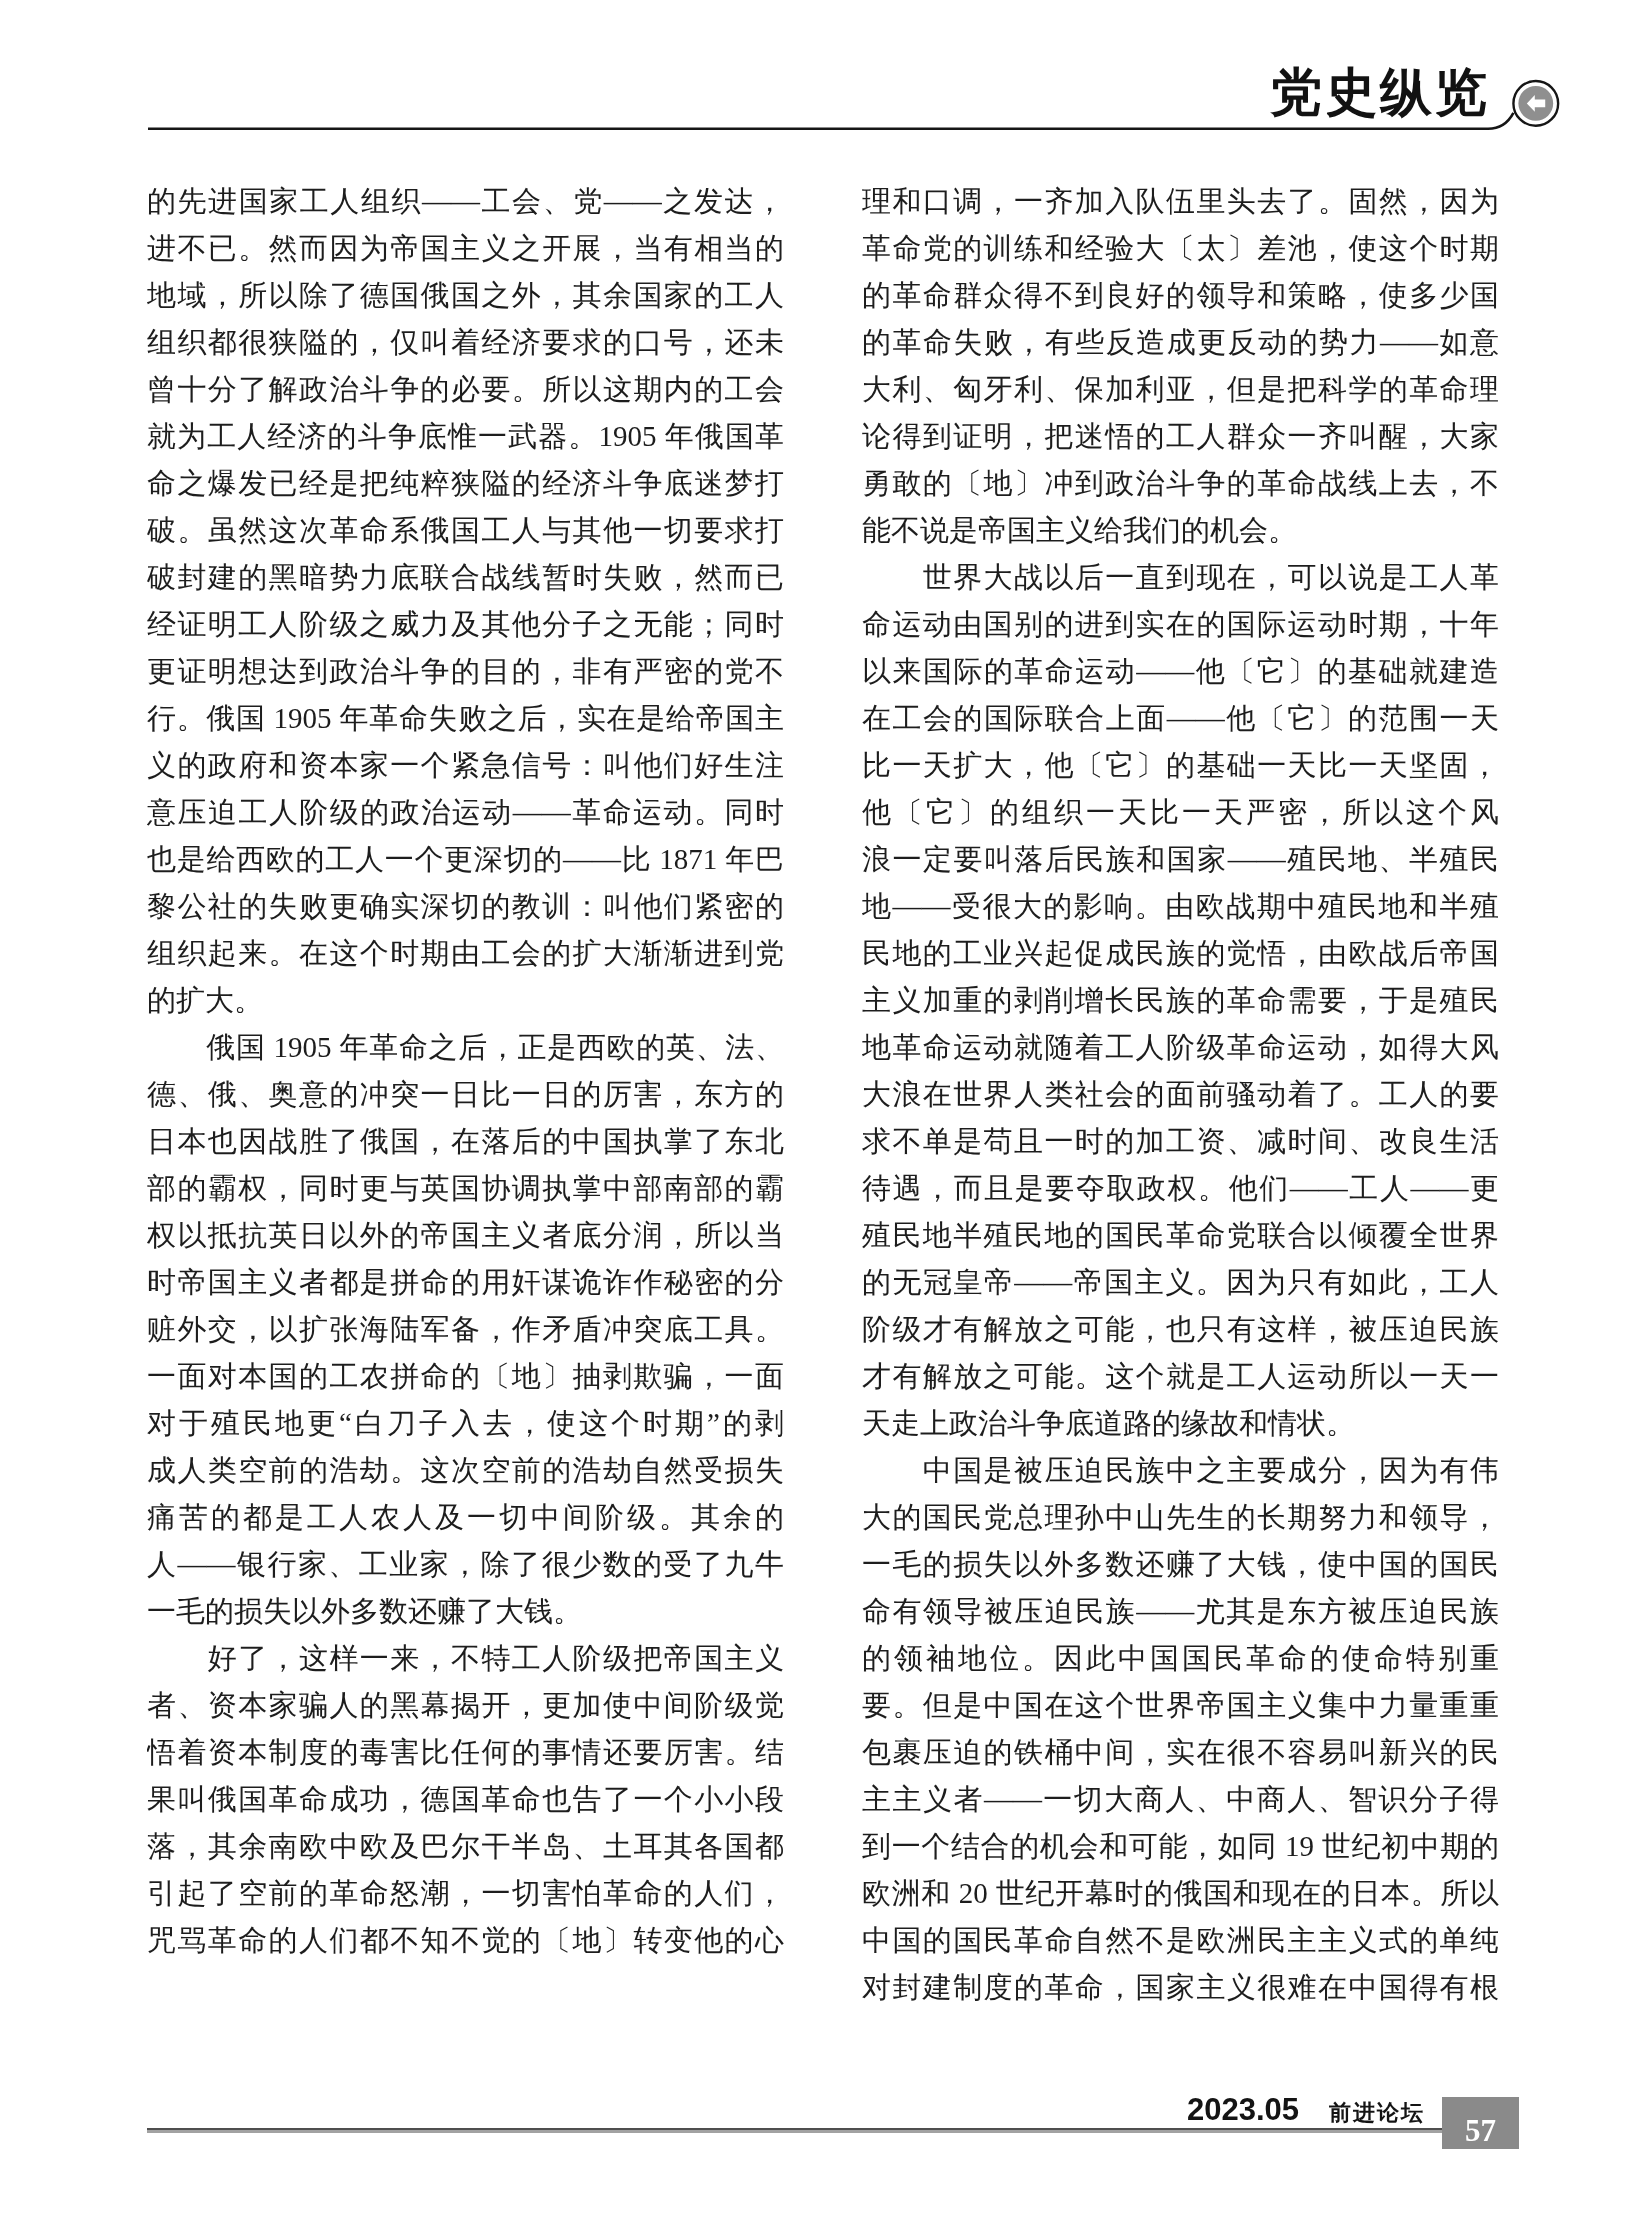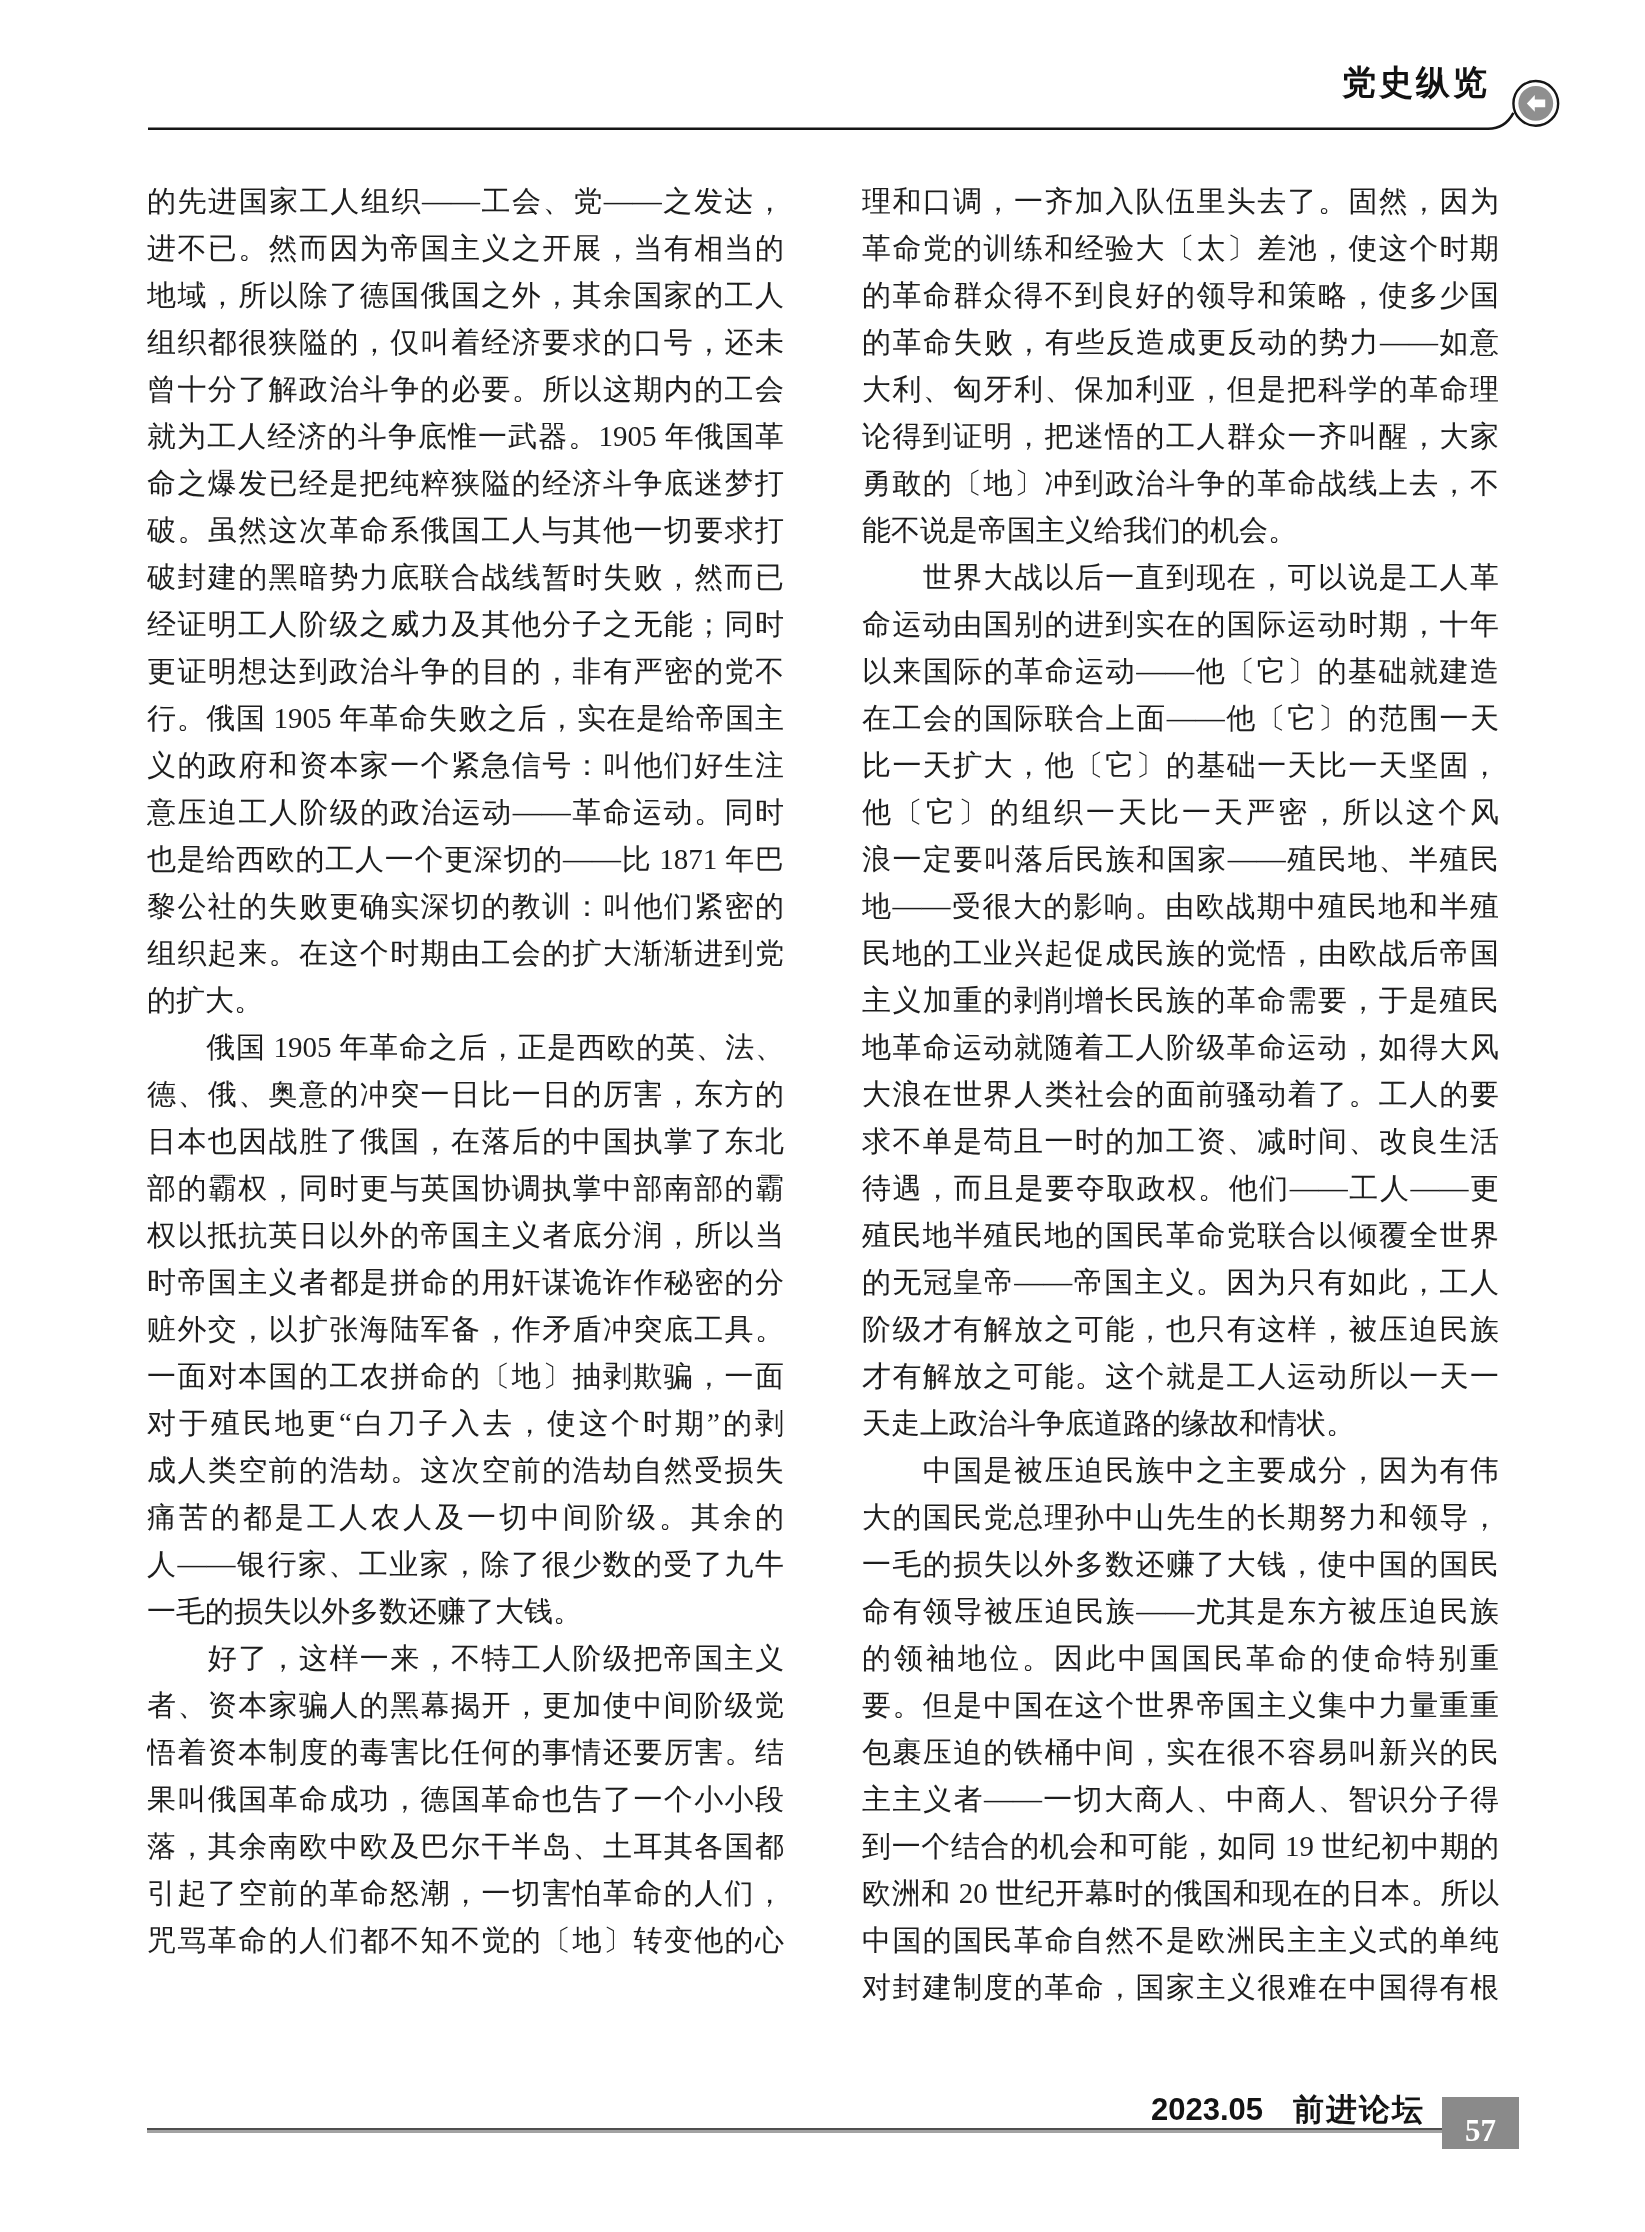--- a/index.html
+++ b/index.html
@@ -1,38 +1,38 @@
 <!DOCTYPE html>
 <html><head>
 <meta charset="utf-8">
 <style>
   html,body{margin:0;padding:0;background:#ffffff;}
   .page{position:relative;width:1646px;height:2233px;background:#ffffff;overflow:hidden;
         font-family:"Liberation Serif","DejaVu Serif",serif;}
   
-  .header-title{position:absolute;top:58px;right:156px;height:48px;line-height:48px;
+  .header-title{position:absolute;top:68px;right:156px;height:48px;line-height:48px;
         font-family:"Liberation Sans","DejaVu Sans",sans-serif;font-weight:bold;
-        font-size:34px;letter-spacing:3px;color:#121212;}
+        font-size:52px;letter-spacing:3px;color:#121212;}
   .header-deco{position:absolute;left:0;top:0;}
   
   .column{position:absolute;top:178px;width:637px;color:#1d1d1d;font-size:29px;}
   .col-left{left:147px;}
   .col-right{left:862px;}
   .tl{height:47px;line-height:47px;text-align:justify;text-align-last:justify;
       text-justify:inter-character;overflow:hidden;}
   .tl.end{text-align-last:left;}
   
   .footer-rule{position:absolute;left:147px;top:2128px;width:1372px;height:5px;
       background:linear-gradient(180deg,#4f4f4f 0 35%,#a2a2a2 35% 100%);}
   .footer-text{position:absolute;top:2090px;right:221px;height:40px;line-height:40px;
       white-space:nowrap;color:#141414;}
   .footer-text .issue{font-family:"Liberation Sans","DejaVu Sans",sans-serif;
       font-weight:bold;font-size:31px;}
   .footer-text .journal{font-family:"Liberation Serif","DejaVu Serif",serif;
-      font-weight:bold;font-size:31px;margin-left:30px;letter-spacing:2px;}
+      font-weight:bold;font-size:22px;margin-left:30px;letter-spacing:2px;}
   .page-num-box{position:absolute;left:1442px;top:2097px;width:77px;height:52px;
       background:#8a8a8a;display:flex;align-items:flex-end;justify-content:center;}
   .page-num-box span{color:#ffffff;font-weight:bold;font-size:31px;
       font-family:"Liberation Serif","DejaVu Serif",serif;}
 </style>
 </head>
 <body>
 
 <div class="page">
 

